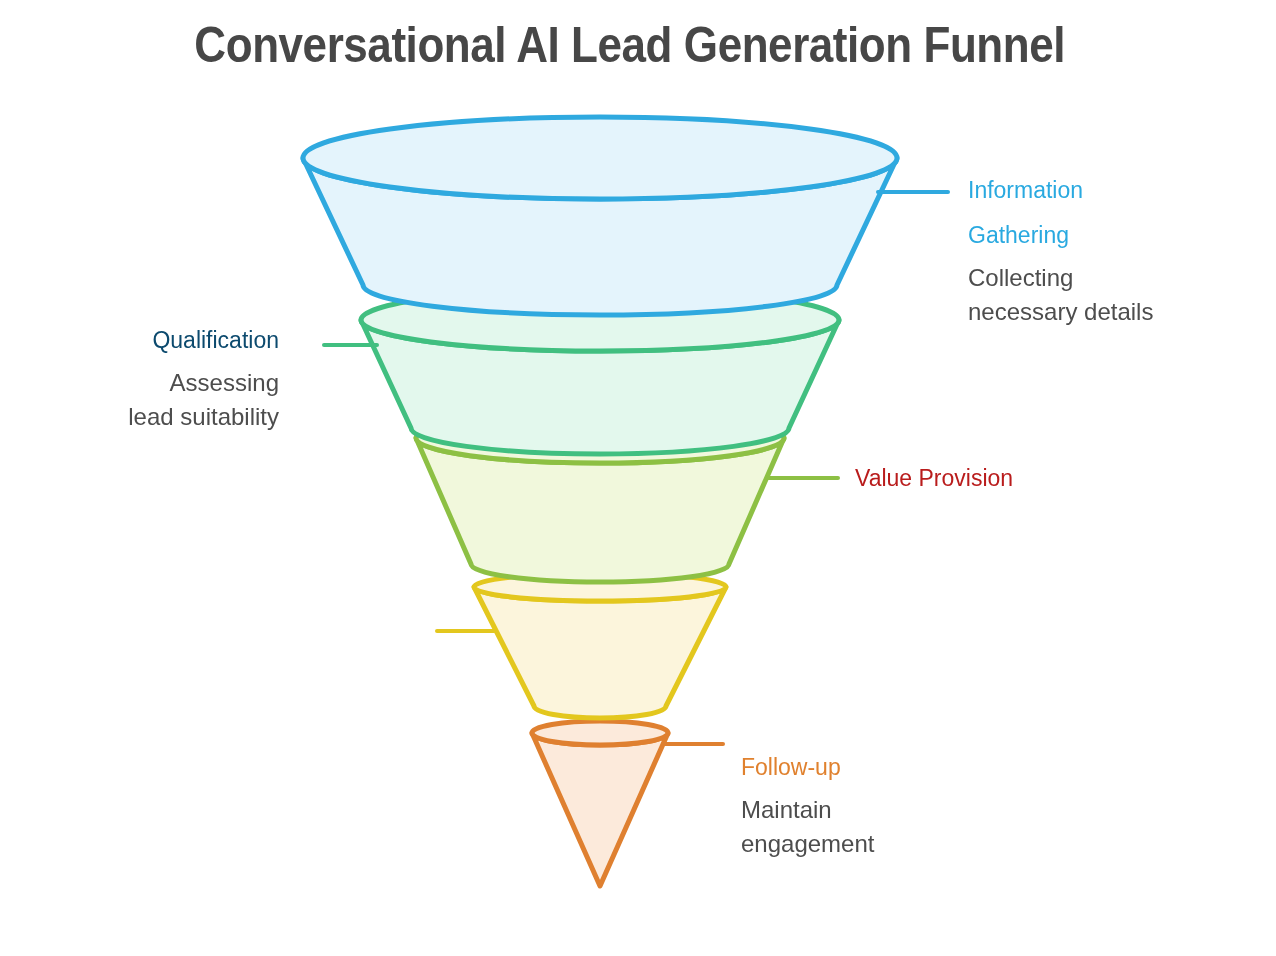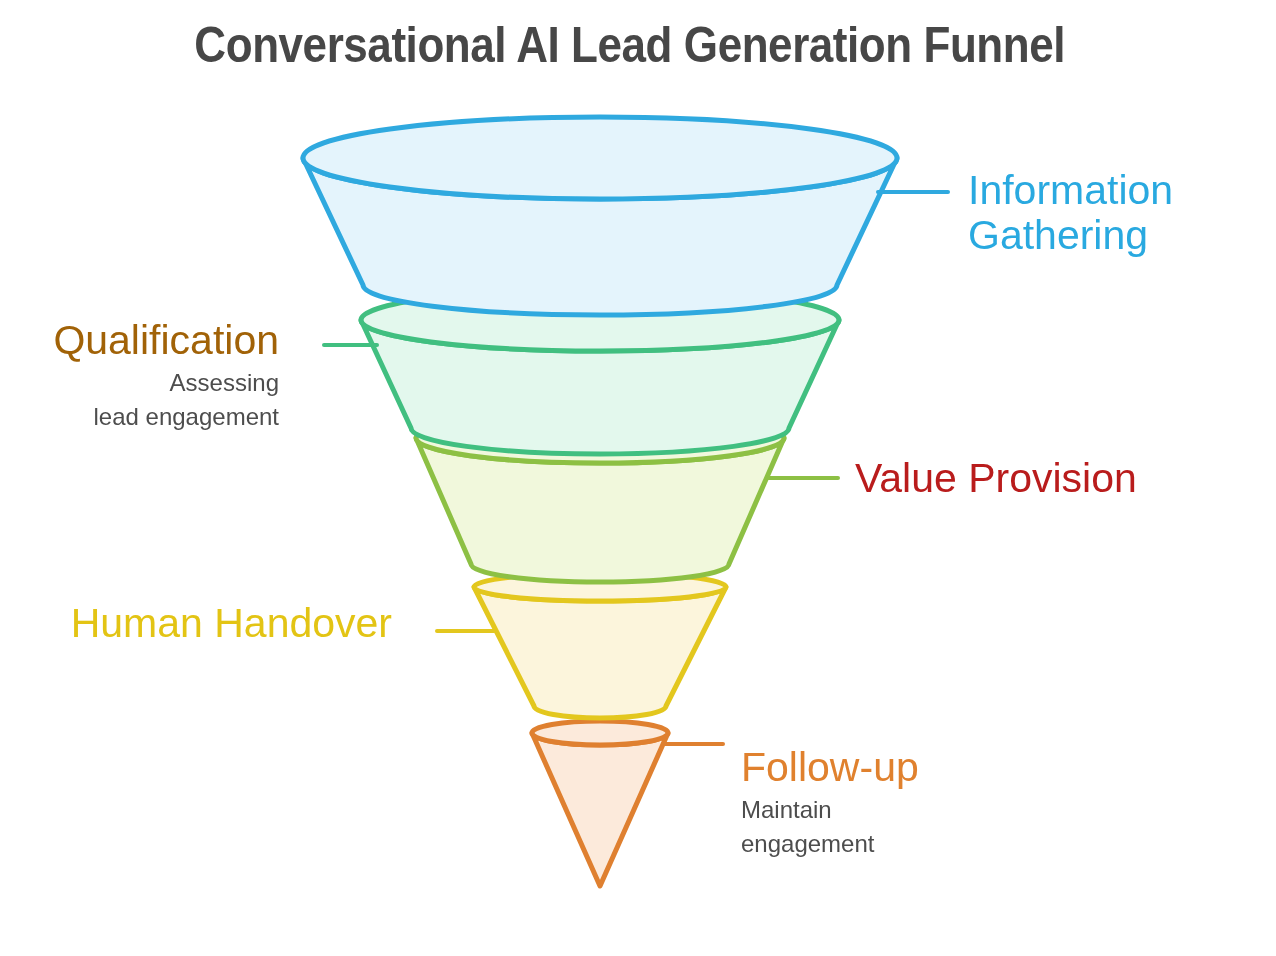--- a/index.html
+++ b/index.html
@@ -11,21 +11,21 @@
     font-family:"Liberation Sans",sans-serif;
   }
   .title{
     position:absolute;top:16px;left:0;width:100%;
     text-align:center;white-space:nowrap;
     font-weight:bold;font-size:50px;color:#474747;
   }
   .title .inner{display:inline-block;transform:scaleX(0.88);letter-spacing:-0.5px;}
   #funnel-svg{position:absolute;left:0;top:0;}
   .stage-label{position:absolute;}
-  .stage-label .name{font-size:41px;line-height:45px;font-weight:500;}
+  .stage-label .name{font-size:23px;line-height:45px;font-weight:500;}
   .stage-label .desc{
     font-size:24px;line-height:34px;margin-top:3px;
     color:#4D4D4D;white-space:pre-line;
   }
   .align-right{text-align:right;}
   .nowrap{white-space:nowrap;}
 </style>
 </head>
 <body>
 
@@ -56,31 +56,32 @@
       </g>
       <line x1="878" y1="192" x2="948" y2="192" stroke="#2FA9DF" stroke-width="4" stroke-linecap="round"></line>
       <line x1="324" y1="345" x2="377" y2="345" stroke="#41BF80" stroke-width="4" stroke-linecap="round"></line>
       <line x1="768" y1="478" x2="838" y2="478" stroke="#8DC044" stroke-width="4" stroke-linecap="round"></line>
       <line x1="437" y1="631" x2="494" y2="631" stroke="#E3C71E" stroke-width="4" stroke-linecap="round"></line>
       <line x1="663" y1="744" x2="723" y2="744" stroke="#DF8030" stroke-width="4" stroke-linecap="round"></line>
     </svg>
   <div id="labels">
       <div class="stage-label" style="left: 968px; top: 168px; width: 220px;">
         <div class="name" style="color: rgb(41, 169, 224);">Information Gathering</div>
+        <div class="desc">Collecting
+necessary details</div>
       </div>
       <div class="stage-label align-right nowrap" style="right: 981px; top: 318px;">
-        <div class="name" style="color: #a16207;">Qualification</div>
+        <div class="name" style="color: #0c4a6e;">Qualification</div>
         <div class="desc">Assessing
-lead engagement</div>
+lead suitability</div>
       </div>
       <div class="stage-label nowrap" style="left: 855px; top: 456px;">
         <div class="name" style="color: #b91c1c;">Value Provision</div>
       </div>
       <div class="stage-label align-right nowrap" style="right: 868px; top: 601px;">
-        <div class="name" style="color: rgb(227, 196, 20);">Human Handover</div>
       </div>
       <div class="stage-label nowrap" style="left: 741px; top: 721px; margin-top: 24px;">
         <div class="name" style="color: rgb(224, 129, 46);">Follow-up</div>
         <div class="desc">Maintain
 engagement</div>
       </div>
     </div>
 </div>
 
 </body></html>

